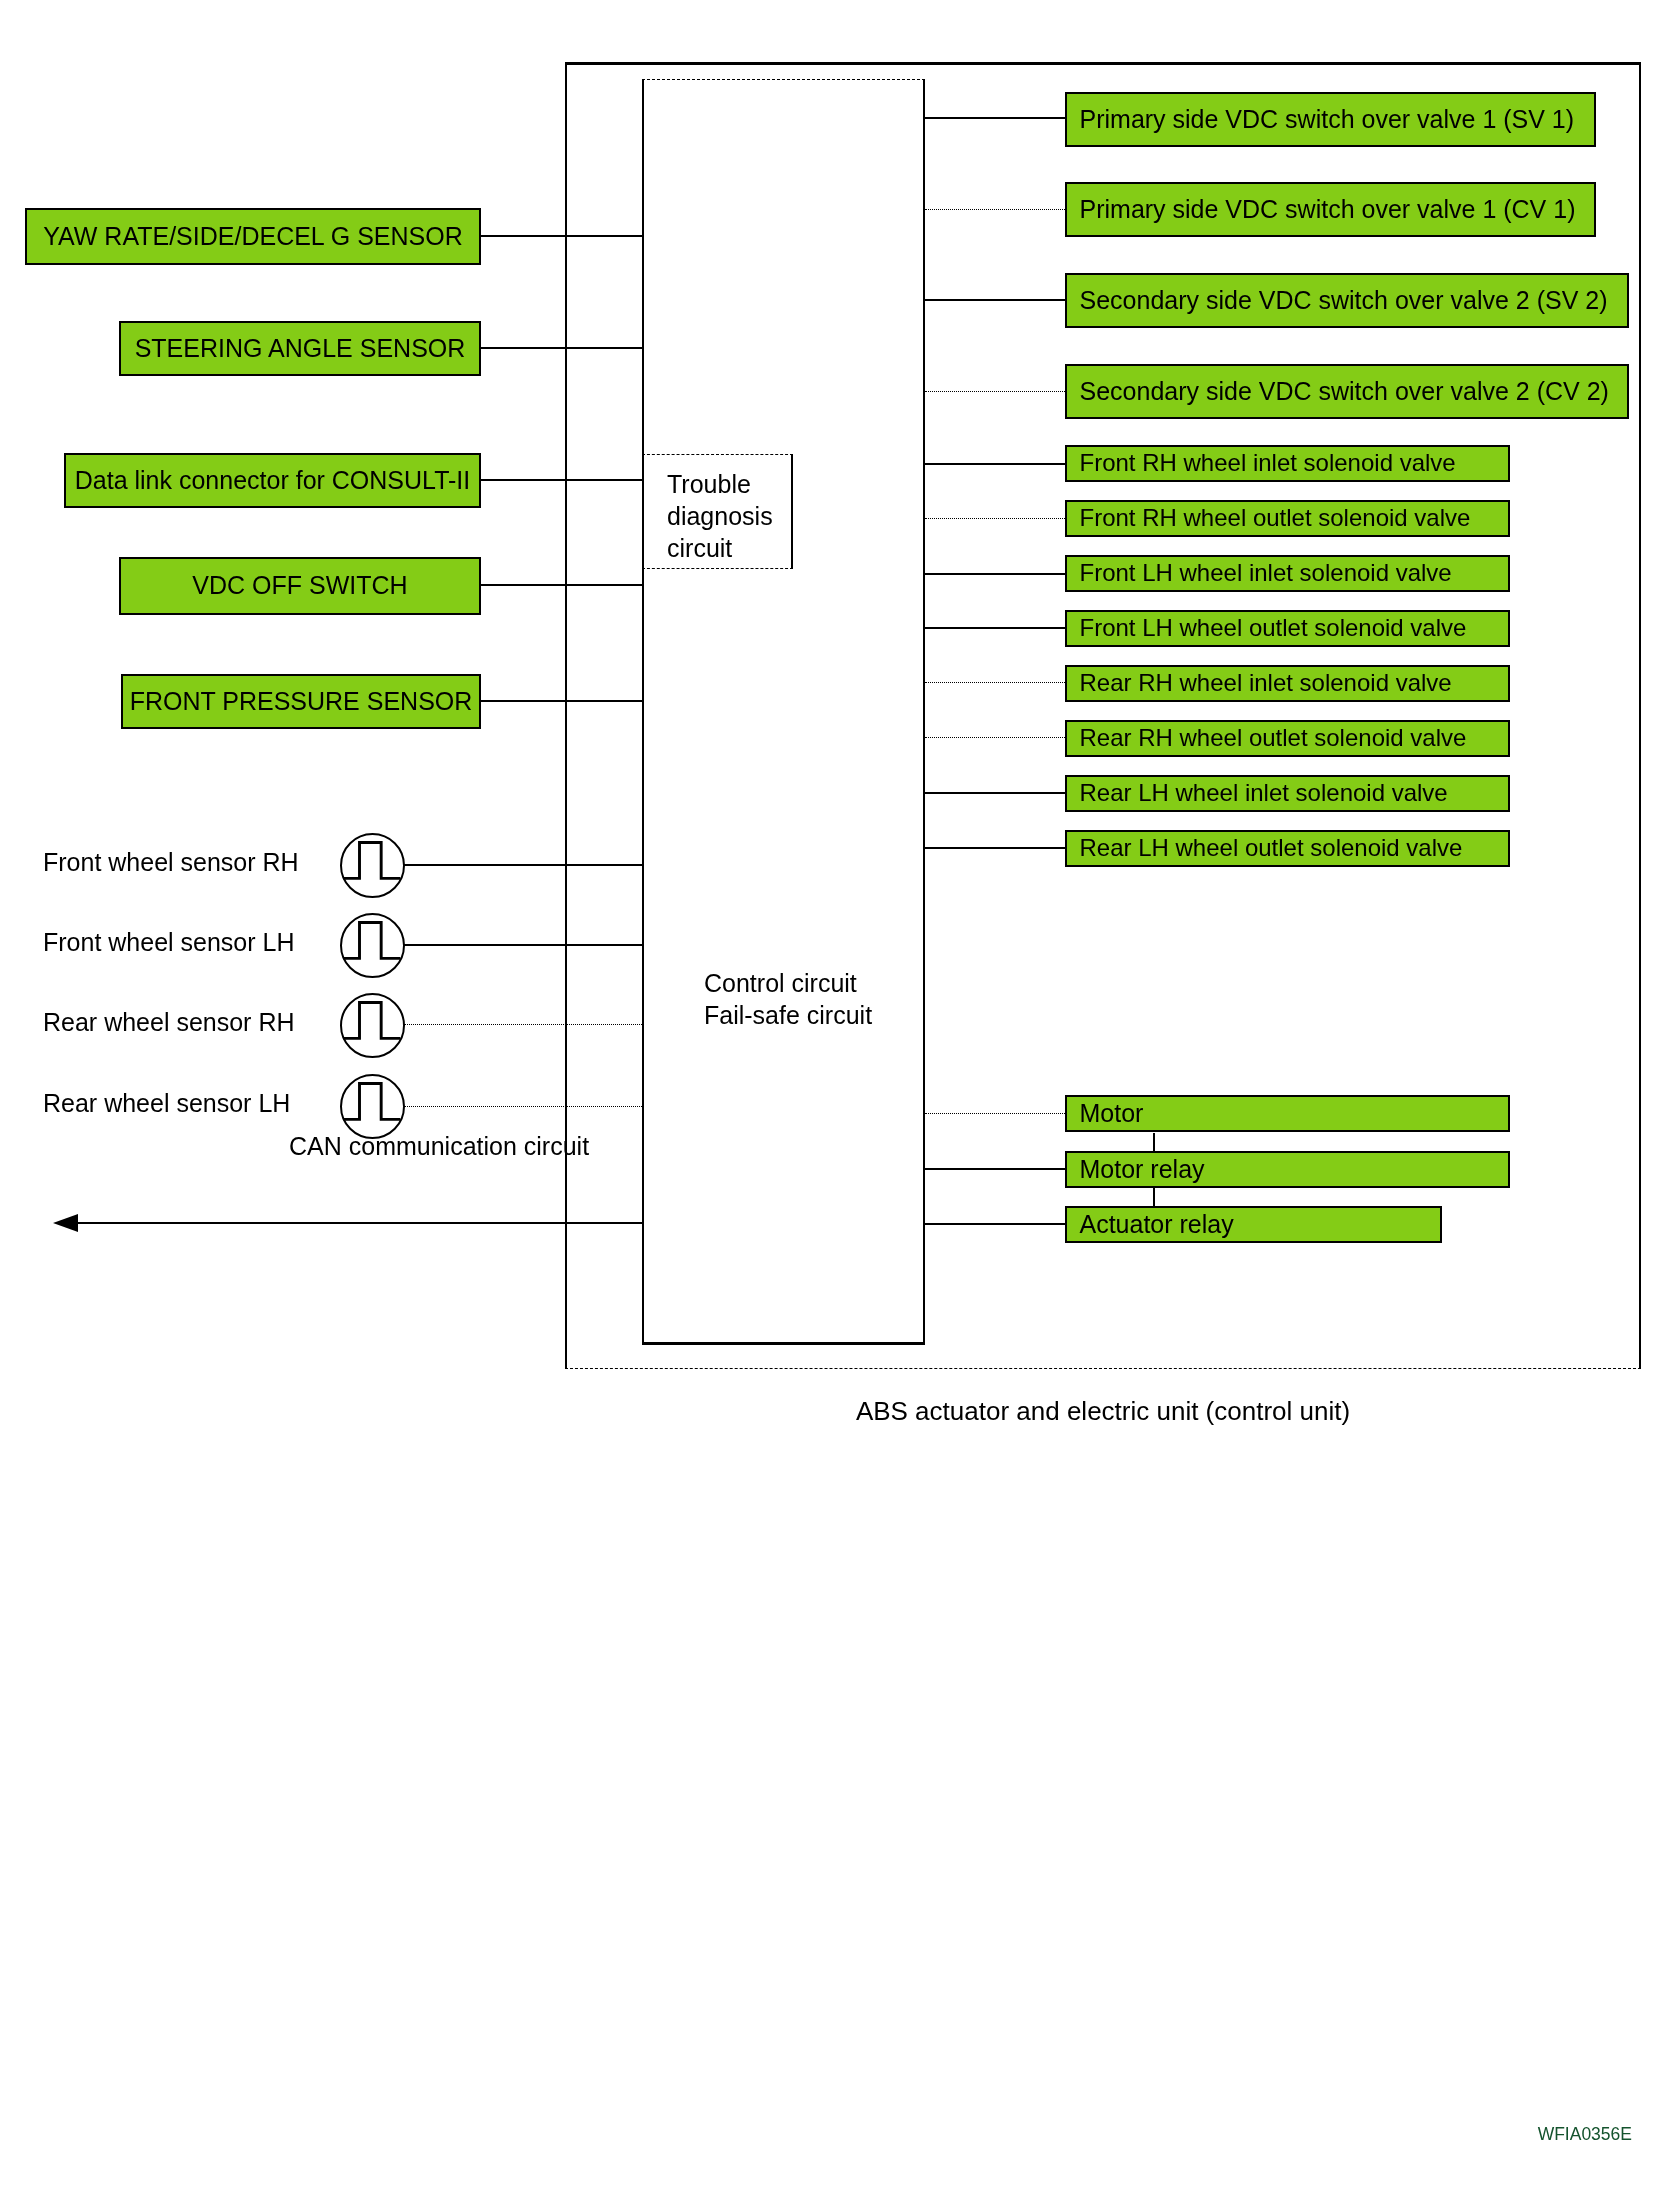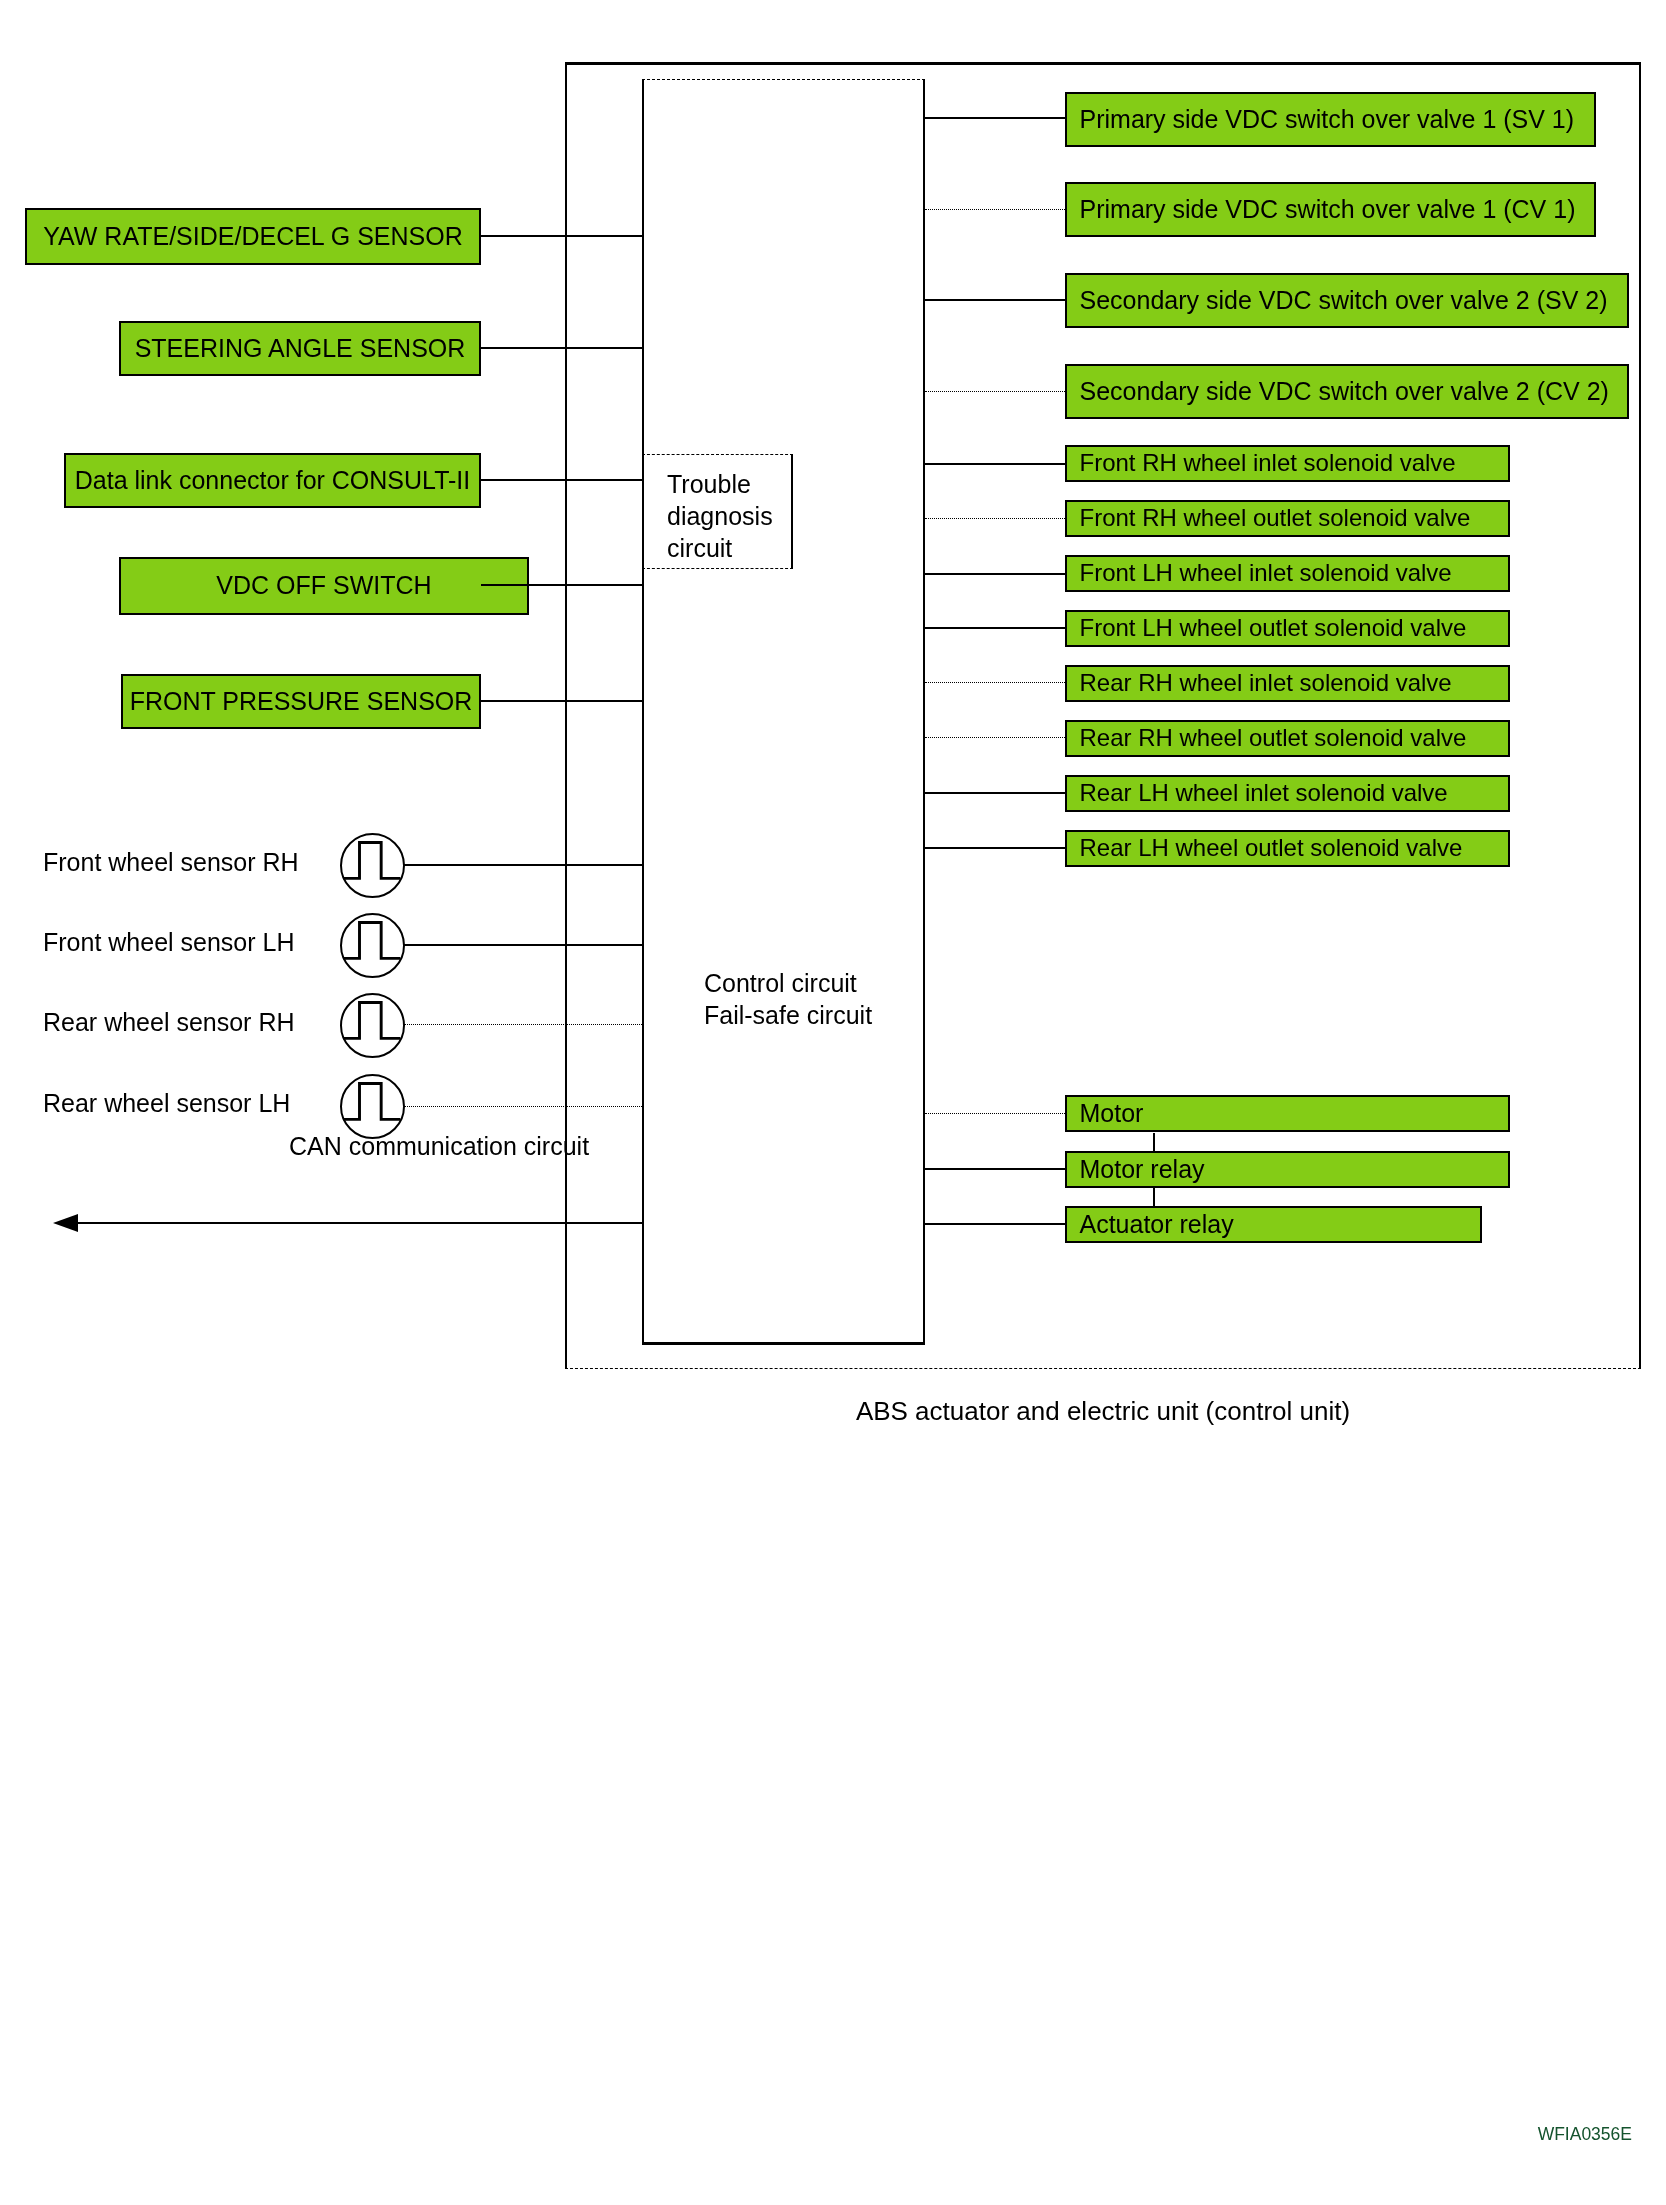--- a/index.html
+++ b/index.html
@@ -55,21 +55,21 @@
 
   <div class="box cc" style="left:25px;top:208px;width:456px;height:57px;text-align:right;">
     <span>YAW RATE/SIDE/DECEL G SENSOR</span>
   </div>
   <div class="box cc" style="left:119px;top:321px;width:362px;height:55px;">
     <span>STEERING ANGLE SENSOR</span>
   </div>
   <div class="box cc" style="left:64px;top:453px;width:417px;height:55px;">
     <span>Data link connector for CONSULT-II</span>
   </div>
-  <div class="box cc" style="left:119px;top:557px;width:410px;height:58px;">
+  <div class="box cc" style="left:119px;top:557px;width:362px;height:58px;">
     <span>VDC OFF SWITCH</span>
   </div>
   <div class="box cc" style="left:121px;top:674px;width:360px;height:55px;">
     <span>FRONT PRESSURE SENSOR</span>
   </div>
 
   <div class="hline" style="left:481px;top:235px;width:161px;"></div>
   <div class="hline" style="left:481px;top:347px;width:161px;"></div>
   <div class="hline" style="left:481px;top:479px;width:161px;"></div>
   <div class="hline" style="left:481px;top:584px;width:161px;"></div>
@@ -179,21 +179,21 @@
   <div class="vline" style="left:1153px;top:1133px;height:18.3px;"></div>
 
   <div class="hline" style="left:925px;top:1168px;width:140px;"></div>
   <div class="box lp" style="left:1065px;top:1151px;width:445px;height:37px;">
     <span>Motor relay</span>
   </div>
 
   <div class="vline" style="left:1153px;top:1188px;height:17.5px;"></div>
 
   <div class="hline" style="left:925px;top:1223px;width:140px;"></div>
-  <div class="box lp" style="left:1065px;top:1206px;width:417px;height:37px;">
+  <div class="box lp" style="left:1065px;top:1206px;width:377px;height:37px;">
     <span>Actuator relay</span>
   </div>
 
   <div class="caption" style="left:565px;top:1396px;width:1076px;">ABS actuator and electric unit (control unit)</div>
 
   <div class="figcode" style="left:1381px;top:2124px;width:251px;">WFIA0356E</div>
 
 </div>
 
 

